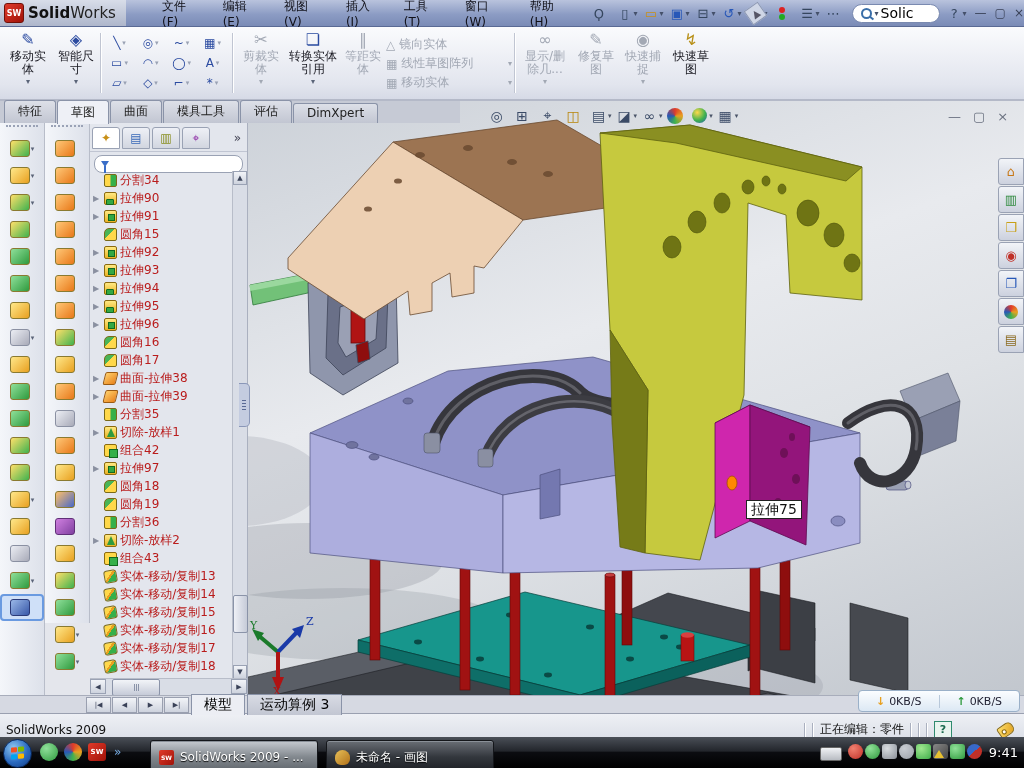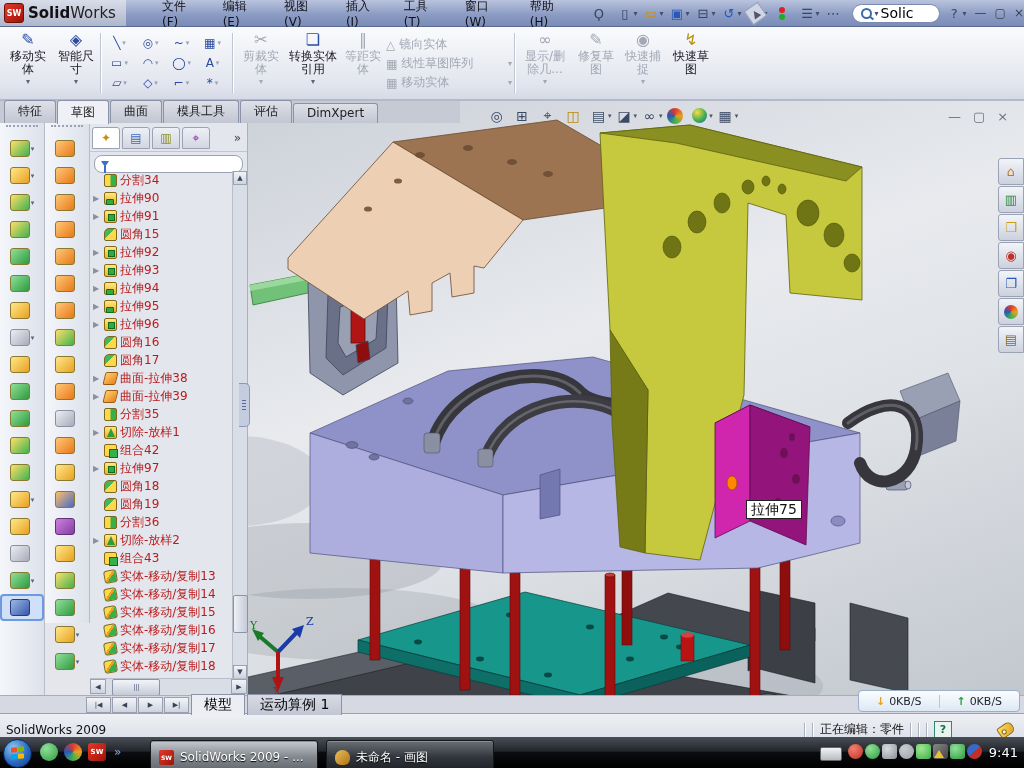--- a/index.html
+++ b/index.html
@@ -1004,21 +1004,21 @@
     <div id="navbtns">
 
     <span class="nav">|◀</span>
         <span class="nav">◀</span>
         <span class="nav">▶</span>
         <span class="nav">▶|</span>
       </div>
     <div style="display:flex;">
 
     <span class="btab active">模型</span>
-        <span class="btab">运动算例 1</span>
+        <span class="btab">运动算例 3</span>
       </div>
   </div>
 
   <div id="statusbar">
     <span id="statusleft">SolidWorks 2009</span>
     <div id="statusright">
       <span class="ssep"></span>
         <span class="ssep"></span>
       <span id="editing">正在编辑：零件</span>
       <span class="ssep"></span>

